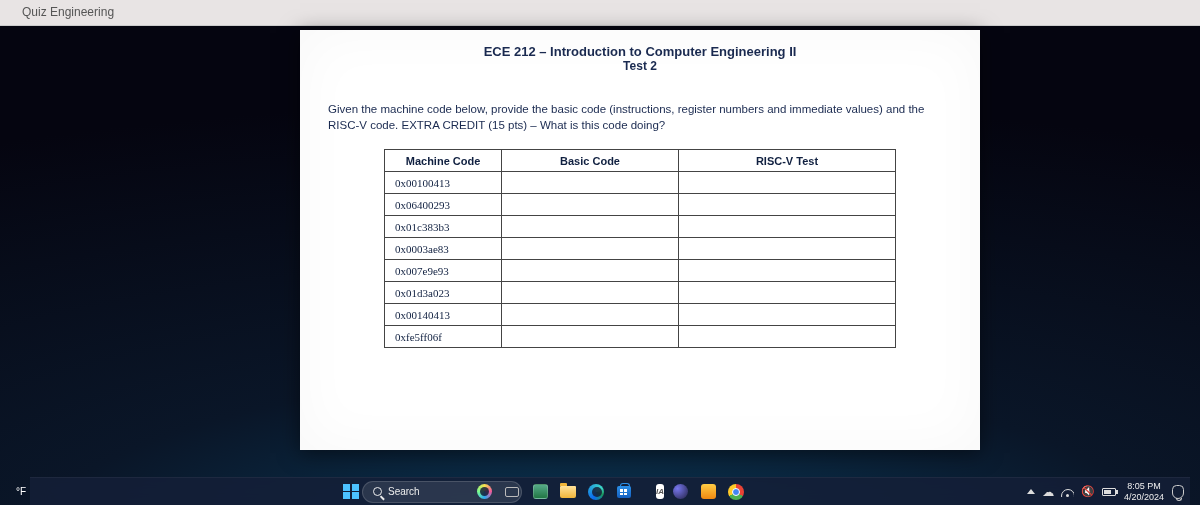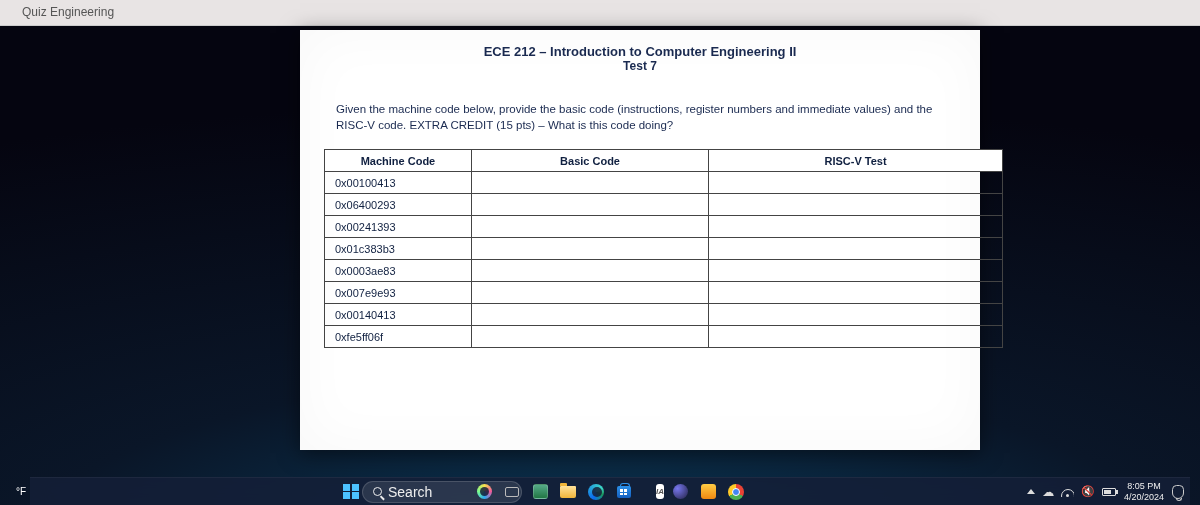--- a/index.html
+++ b/index.html
@@ -52,46 +52,46 @@
     text-align: center;
     font-size: 12px;
     font-weight: 600;
     color: #1a2a50;
     margin-bottom: 28px;
   }
   .doc-instructions {
     font-size: 11.5px;
     line-height: 1.4;
     color: #1a2a50;
-    margin: 0 12px 16px 12px;
+    margin: 0 12px 16px 4px;
   }
   
   table.code-table {
     border-collapse: collapse;
     margin: 0 auto;
-    width: 679px;
+    width: 512px;
   }
   table.code-table th, table.code-table td {
     border: 1px solid #444;
     font-size: 11px;
     height: 22px;
     vertical-align: middle;
   }
   table.code-table th {
     font-weight: 600;
     text-align: center;
     color: #102040;
     background: #fff;
     padding: 4px 8px;
   }
   table.code-table th.mc { width: 130px; }
   table.code-table th.bc { width: 210px; }
   table.code-table th.rc { width: 260px; }
   table.code-table td.mc {
-    font-family: Liberation Sans, sans-serif;
+    font-family: Liberation Serif, serif;
     padding-left: 10px;
     color: #102040;
   }
   table.code-table td.bc, table.code-table td.rc { }
   
   
   .weather-hint {
     position: absolute;
     left: 0;
     bottom: 0;
@@ -142,21 +142,21 @@
     width: 160px;
     height: 22px;
     background: rgba(255,255,255,0.1);
     border: 1px solid rgba(255,255,255,0.15);
     border-radius: 14px;
     display: flex;
     align-items: center;
     padding: 0 10px;
     gap: 6px;
     color: #eee;
-    font-size: 14px;
+    font-size: 10px;
   }
   .search-box .mag {
     width: 9px; height: 9px; border: 1.5px solid #eee; border-radius: 50%;
     position: relative;
   }
   .search-box .mag::after {
     content: ""; position: absolute; width: 5px; height: 1.5px; background: #eee;
     bottom: -3px; right: -4px; transform: rotate(45deg);
   }
   
@@ -294,21 +294,21 @@
 <body>
 
 <div class="desktop">
 
   <div class="browser-tab-area">
     <span class="tab-title">Quiz Engineering</span>
   </div>
 
   <div class="doc-page">
     <div class="doc-title">ECE 212 – Introduction to Computer Engineering II</div>
-    <div class="doc-subtitle">Test 7</div>
+    <div class="doc-subtitle">Test 2</div>
     <div class="doc-instructions">Given the machine code below, provide the basic code (instructions, register numbers and immediate values) and the RISC-V code.  EXTRA CREDIT (15 pts) – What is this code doing?</div>
 
     <table class="code-table">
       <thead>
         <tr>
           <th class="mc">Machine Code</th>
           <th class="bc">Basic Code</th>
           <th class="rc">RISC-V Test</th>
         </tr>
       </thead>
@@ -317,36 +317,36 @@
           <td class="mc">0x00100413</td>
           <td class="bc"></td>
           <td class="rc"></td>
         </tr>
         <tr>
           <td class="mc">0x06400293</td>
           <td class="bc"></td>
           <td class="rc"></td>
         </tr>
         <tr>
-          <td class="mc">0x00241393</td>
-          <td class="bc"></td>
-          <td class="rc"></td>
-        </tr>
-        <tr>
           <td class="mc">0x01c383b3</td>
           <td class="bc"></td>
           <td class="rc"></td>
         </tr>
         <tr>
           <td class="mc">0x0003ae83</td>
           <td class="bc"></td>
           <td class="rc"></td>
         </tr>
         <tr>
           <td class="mc">0x007e9e93</td>
+          <td class="bc"></td>
+          <td class="rc"></td>
+        </tr>
+        <tr>
+          <td class="mc">0x01d3a023</td>
           <td class="bc"></td>
           <td class="rc"></td>
         </tr>
         <tr>
           <td class="mc">0x00140413</td>
           <td class="bc"></td>
           <td class="rc"></td>
         </tr>
         <tr>
           <td class="mc">0xfe5ff06f</td>

